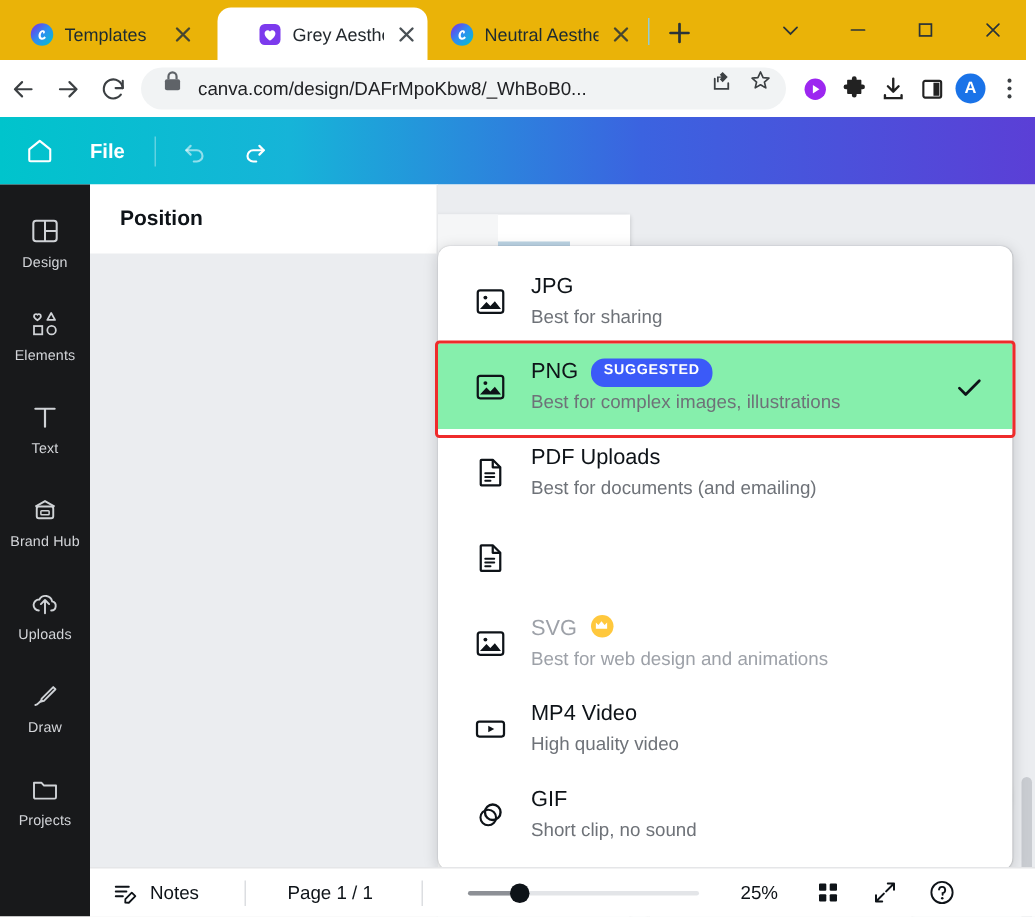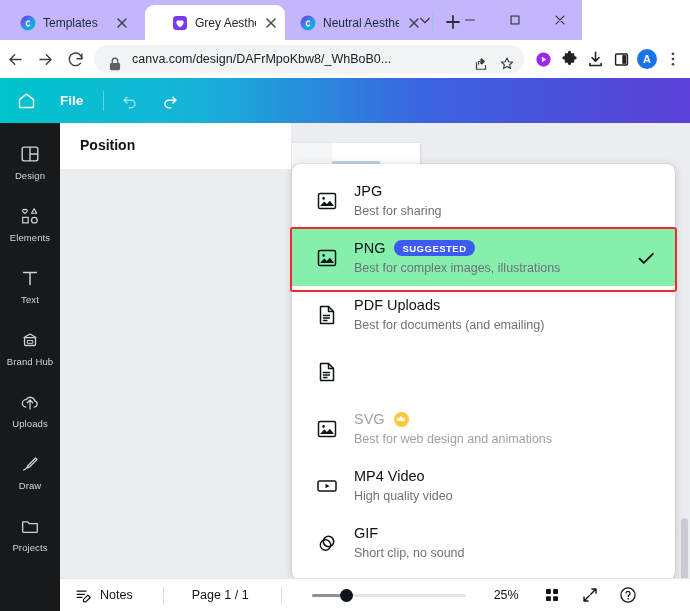--- a/index.html
+++ b/index.html
@@ -6,22 +6,22 @@
   html, body { width: 690px; height: 611px; overflow: hidden; }
   body {
     font-family: "Liberation Sans", sans-serif;
     background: #ffffff;
     -webkit-font-smoothing: antialiased;
   }
   .screen { position: relative; width: 690px; height: 611px; overflow: hidden; }
 
   
   .tabstrip {
-    position: absolute; left: 0; top: 0; width: 582px; height: 40px;
-    background: #c4b5fd;
+    position: absolute; left: 0; top: 0; width: 684px; height: 40px;
+    background: #eab308;
   }
   .tab {
     position: absolute; top: 5px; height: 35px;
     display: flex; align-items: center; gap: 7px;
     padding: 0 6px 0 12px; border-radius: 9px 9px 0 0;
   }
   .tab.inactive { background: transparent; }
   .tab.active { background: #ffffff; }
   .tab-0 { left: 8px;   width: 128px; }
   .tab-1 { left: 145px; width: 140px; padding-left: 27px; }
@@ -41,21 +41,21 @@
   .winbtns { position: absolute; right: 0; top: 0; height: 40px; display: flex; align-items: center; }
   .winbtn { width: 45px; height: 40px; display: flex; align-items: center; justify-content: center; }
 
   .omnibar {
     position: absolute; left: 0; top: 40px; width: 690px; height: 38px;
     background: #ffffff; display: flex; align-items: center;
   }
   .navbtn { width: 30px; height: 30px; display: flex; align-items: center; justify-content: center; flex: 0 0 auto; }
   .urlbox {
     flex: 1 1 auto; height: 28px; margin: 0 6px 0 4px; background: #f1f3f4;
-    border-radius: 14px; display: flex; align-items: flex-end; padding: 0 8px 0 12px; gap: 8px;
+    border-radius: 14px; display: flex; align-items: flex-start; padding: 0 8px 0 12px; gap: 8px;
     min-width: 0;
   }
   .url-text {
     flex: 1 1 auto; font-size: 12.5px; color: #202124; white-space: nowrap;
     overflow: hidden; line-height: 28px;
   }
   .urlicon { width: 18px; height: 18px; flex: 0 0 18px; }
   .toolicon { width: 26px; height: 26px; display: flex; align-items: center; justify-content: center; flex: 0 0 auto; }
   .avatar {
     width: 20px; height: 20px; border-radius: 50%; background: #1a73e8;
@@ -167,21 +167,21 @@
     box-shadow: 0 2px 10px rgba(14,19,24,.18), 0 0 1px rgba(14,19,24,.25);
     padding: 8px 0; overflow: hidden;
   }
   .opt {
     position: relative; display: flex; align-items: center; gap: 14px;
     height: 57px; padding: 0 18px 0 22px;
   }
   .opt.selected { background: #86efac; }
   .opt-ico { width: 26px; height: 26px; flex: 0 0 26px; display: flex; align-items: center; justify-content: center; }
   .opt-txt { flex: 1 1 auto; min-width: 0; }
-  .opt-title-row { display: flex; align-items: center; gap: 9px; }
+  .opt-title-row { display: flex; gap: 9px; }
   .opt-title { font-size: 14.5px; color: #0e1318; line-height: 19px; }
   .opt.disabled .opt-title, .opt.disabled .opt-sub { color: #9da1a8; }
   .opt-sub { font-size: 12.5px; color: #6e7278; line-height: 18px; margin-top: 1px; }
   .badge {
     background: #3b5af8; color: #fff; font-size: 9.5px; font-weight: bold;
     letter-spacing: .5px; padding: 2.5px 8px; border-radius: 9px; line-height: 11px;
   }
   .crown {
     width: 15px; height: 15px; border-radius: 50%; background: #ffc83d;
     display: flex; align-items: center; justify-content: center;

